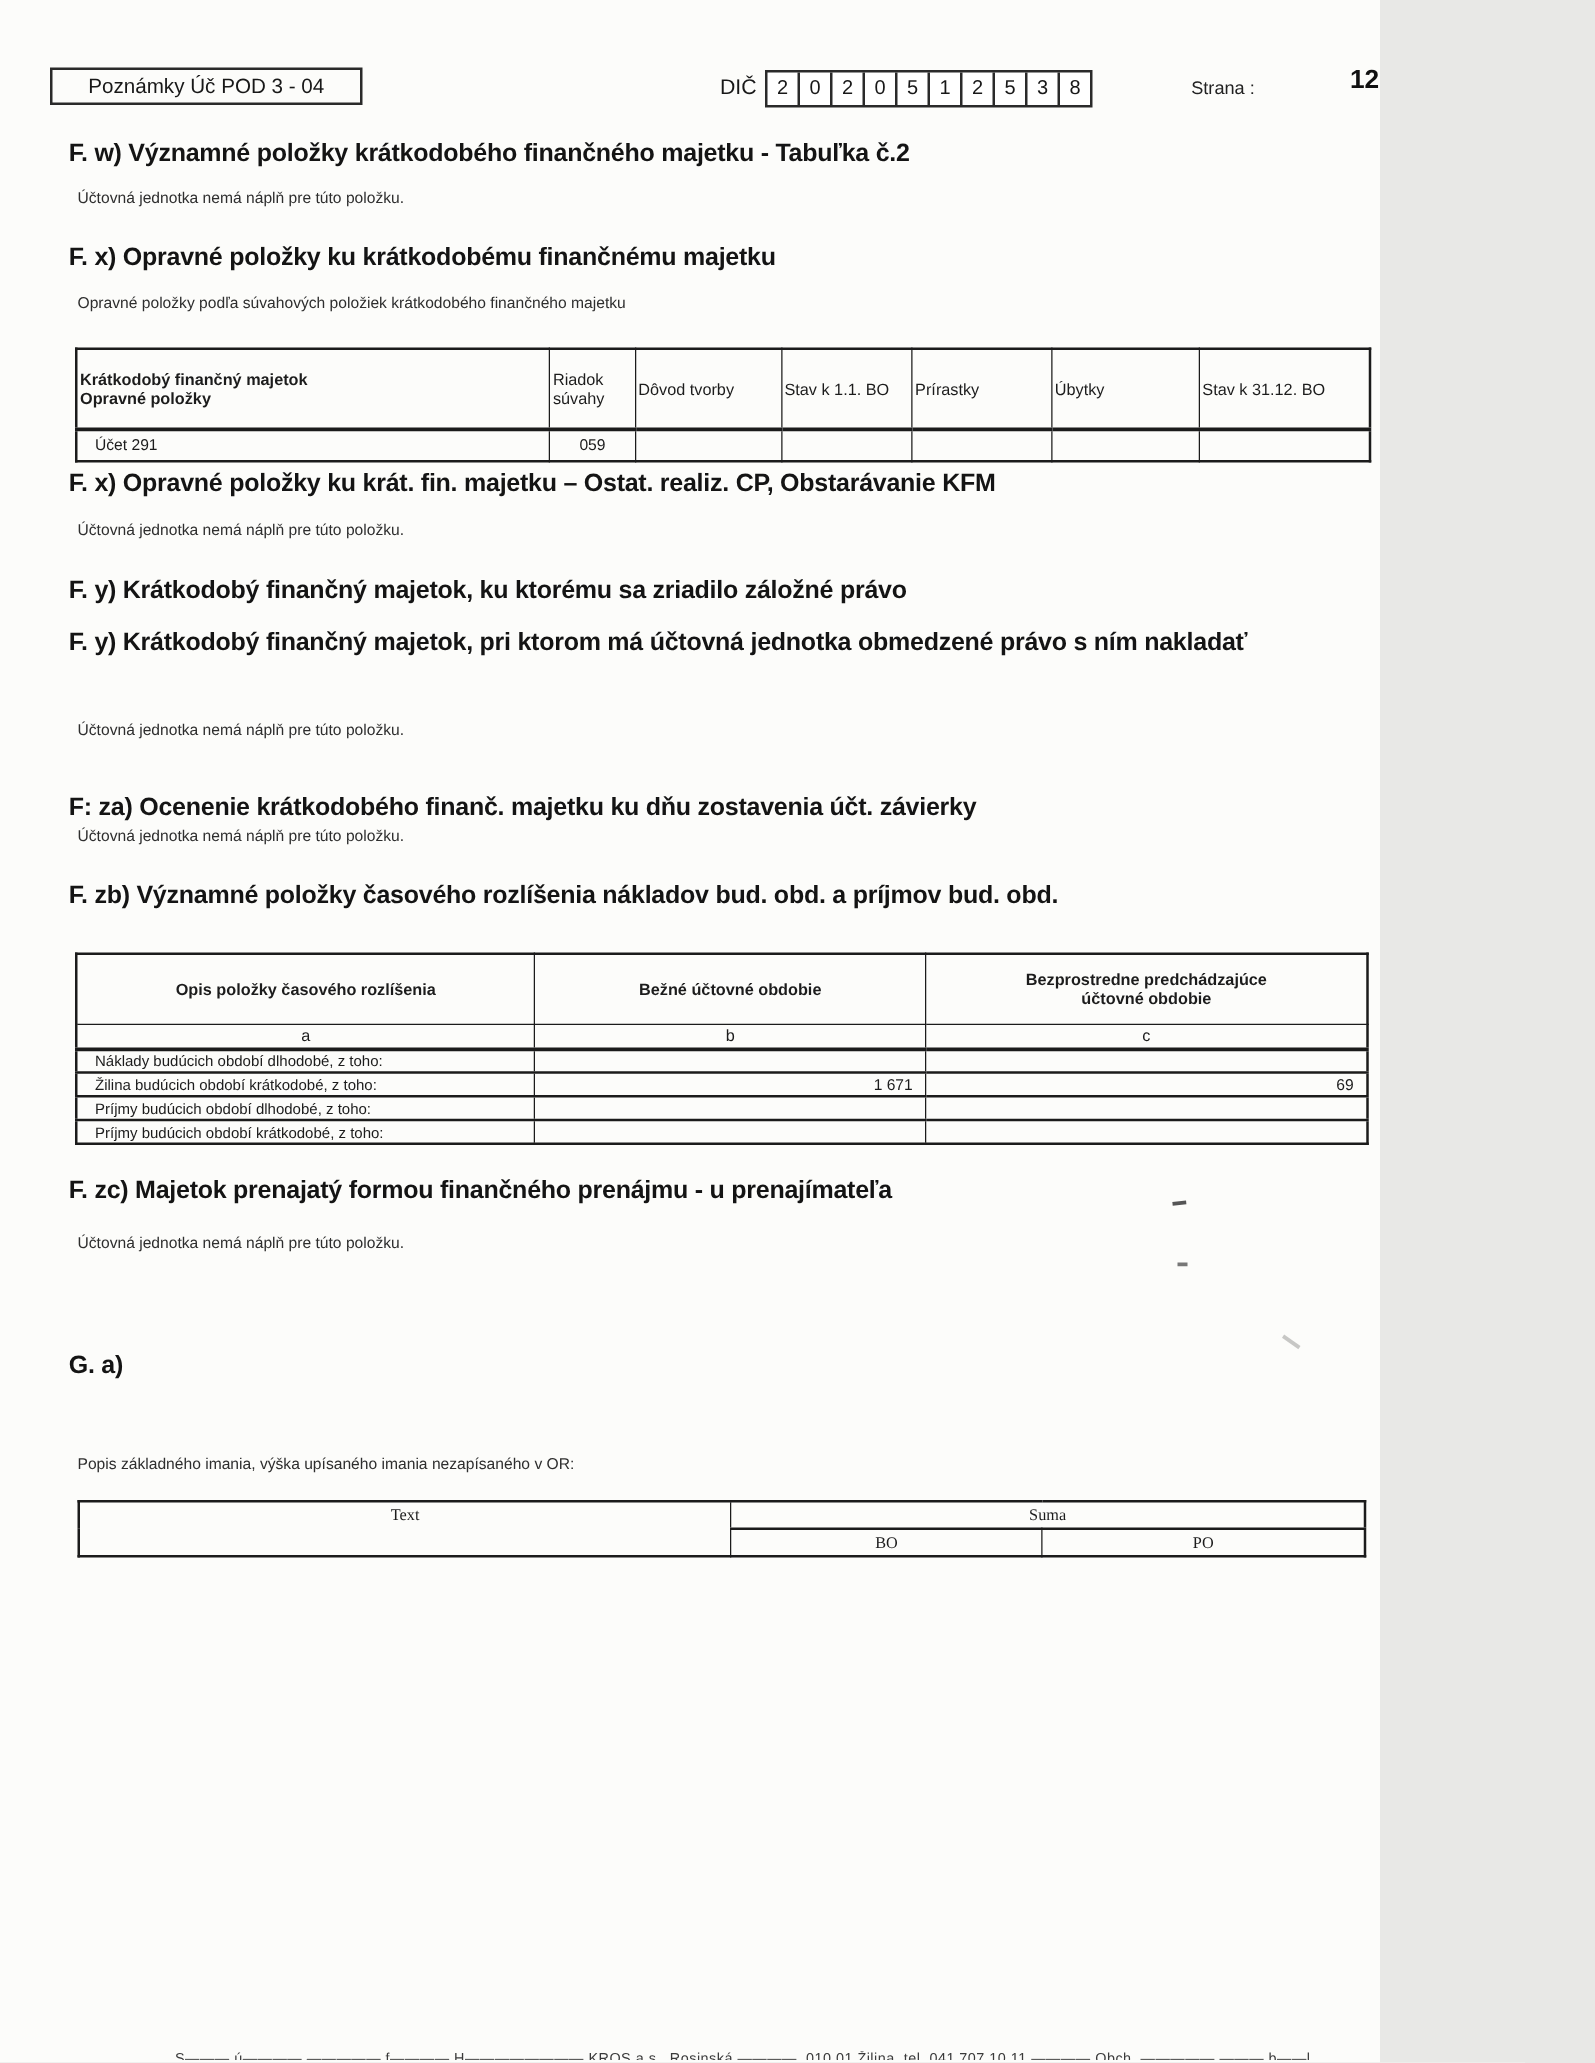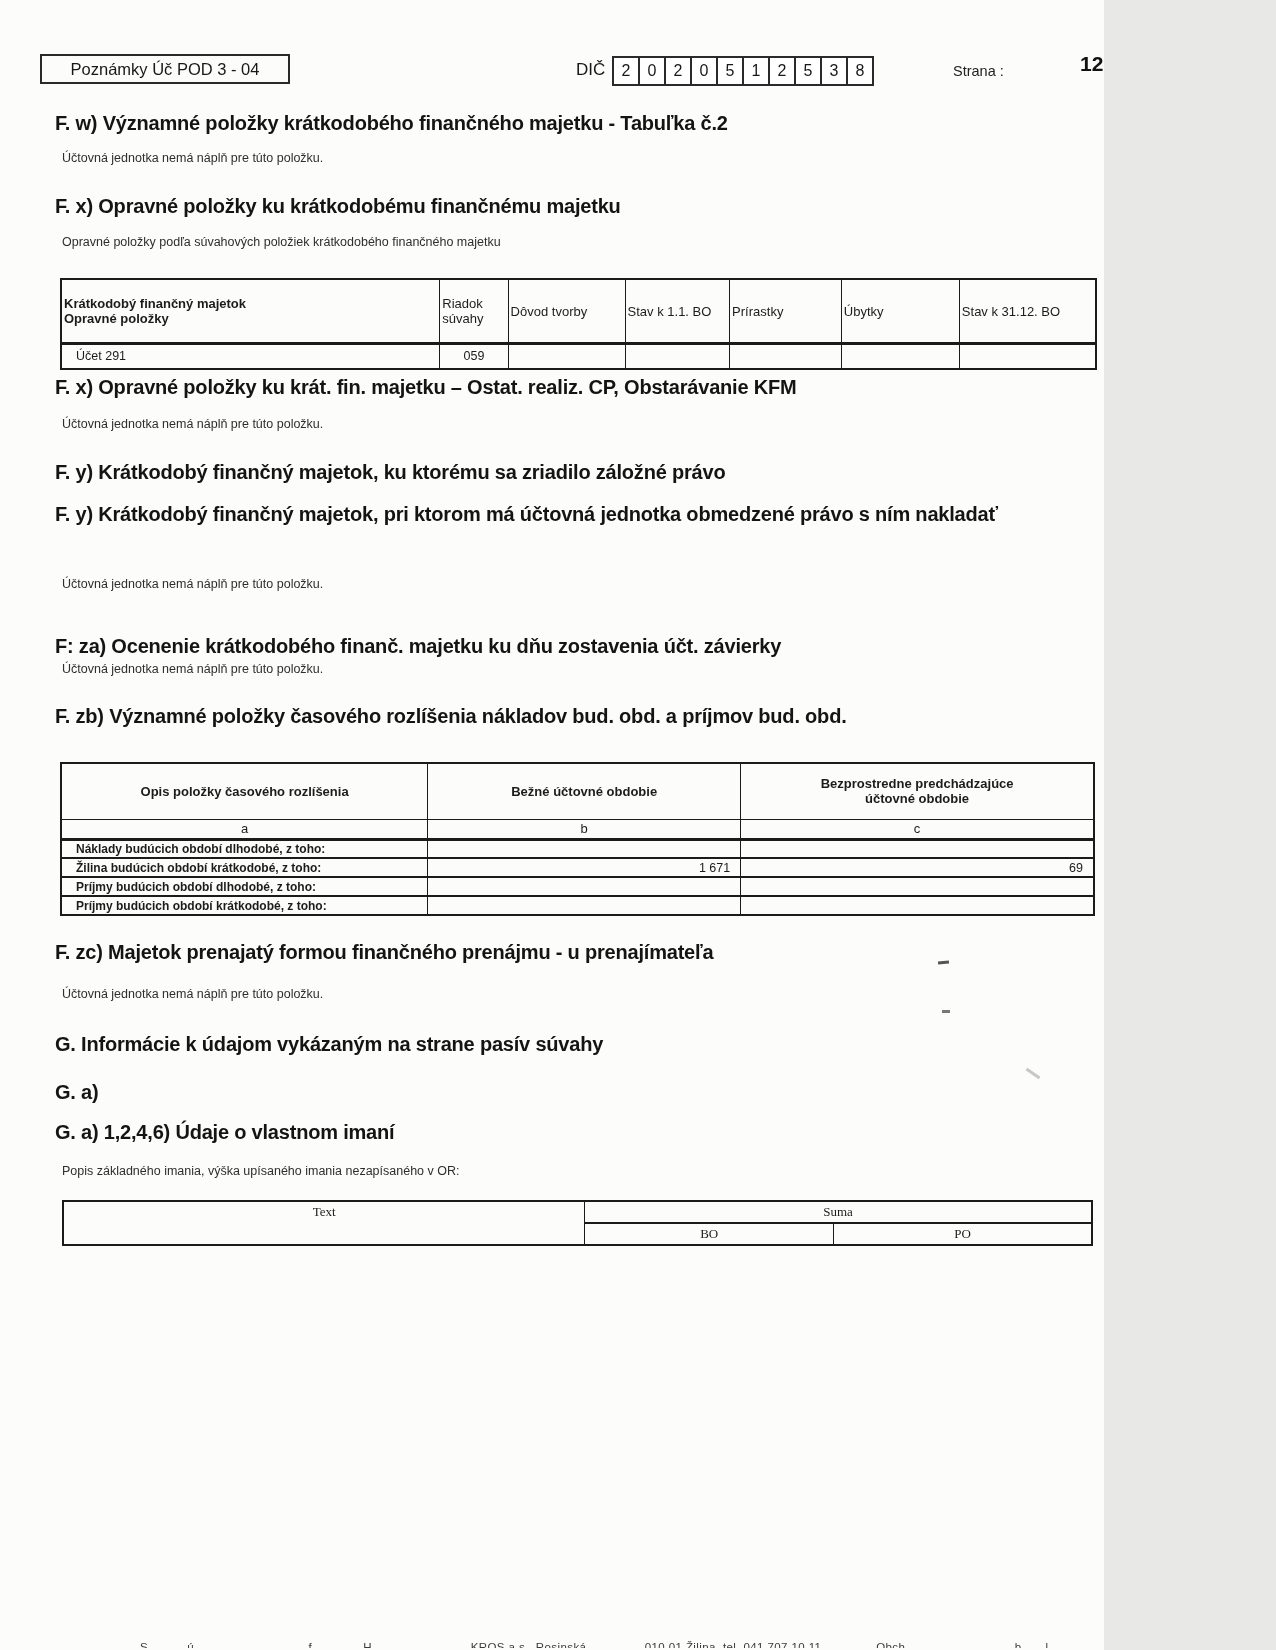--- a/index.html
+++ b/index.html
@@ -28,21 +28,21 @@
   .t1 thead th{border-bottom:3px solid #1b1b1b;}
   .t1 tbody tr{height:25px;}
   .t1 td{font-size:12.5px;vertical-align:middle;}
   
   .t2 thead tr.main{height:56px;}
   .t2 thead tr.sub{height:20px;}
   .t2 th{font-size:13px;font-weight:bold;text-align:center;vertical-align:middle;padding:1px 4px;}
   .t2 .sub th{font-weight:normal;border-bottom:3px solid #1b1b1b;}
   .t2 tbody tr{height:19px;}
   .t2 tbody td{font-size:12.5px;border-top:2px solid #1b1b1b;vertical-align:middle;}
-  .t2 td.lbl{font-weight:bold;font-size:12px;padding-left:14px;}
+  .t2 td.lbl{font-weight:normal;font-size:12px;padding-left:14px;}
   .t2 td.num{text-align:right;padding-right:10px;}
   
   .t3 th{font-size:13px;vertical-align:top;padding-top:2px;font-family:Liberation Serif, serif;}
   .t3 tr{height:22px;}
   .t3 .suma{border-bottom:2px solid #1b1b1b;}
   .pad14{padding-left:14px;text-align:left;}
   .center{text-align:center;}
   
   .scanline{left:1215px;top:0;width:7px;height:1462px;opacity:.85;
     background:repeating-linear-gradient(180deg,#b6b6b6 0 14px,#989898 14px 21px,#c6c6c4 21px 35px,#8d8d8d 35px 39px);}
@@ -168,23 +168,21 @@
       <tr>
         <td class="lbl">Príjmy budúcich období krátkodobé, z toho:</td>
         <td class="num"></td>
         <td class="num"></td>
       </tr>
     </tbody>
   </table>
 
   <div class="abs h" style="left:55px;top:937px;">F. zc) Majetok prenajatý formou finančného prenájmu - u prenajímateľa</div>
   <div class="abs note" style="left:62px;top:987px;">Účtovná jednotka nemá náplň pre túto položku.</div>
-  <div class="abs h" style="left:55px;top:1029px;">G. Informácie k údajom vykázaným na strane pasív súvahy</div>
   <div class="abs h" style="left:55px;top:1077px;">G. a)</div>
-  <div class="abs h" style="left:55px;top:1117px;">G. a) 1,2,4,6) Údaje o vlastnom imaní</div>
   <div class="abs note" style="left:62px;top:1164px;">Popis základného imania, výška upísaného imania nezapísaného v OR:</div>
 
   <table class="abs t t3" style="left:62px;top:1200px;width:1031px;">
     <colgroup>
       <col style="width:50.7%">
         <col style="width:24.2%">
         <col style="width:25.1%">
     </colgroup>
     <tbody>
       <tr>

